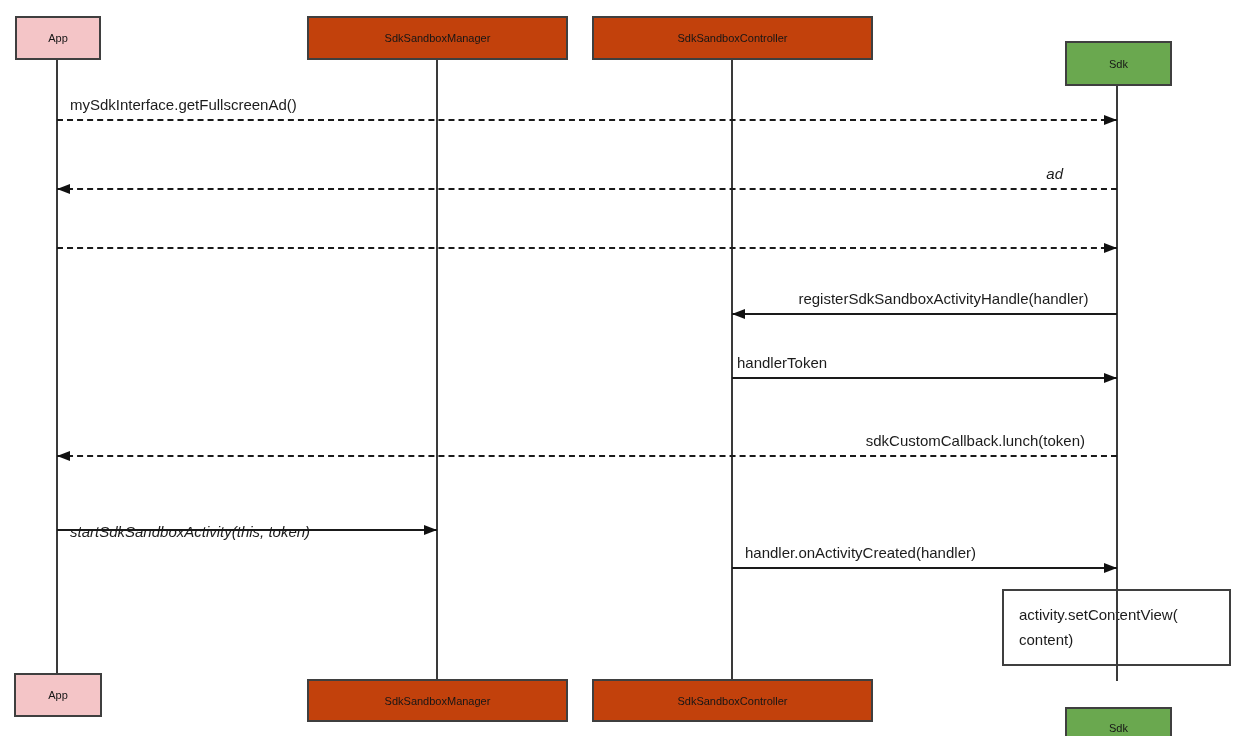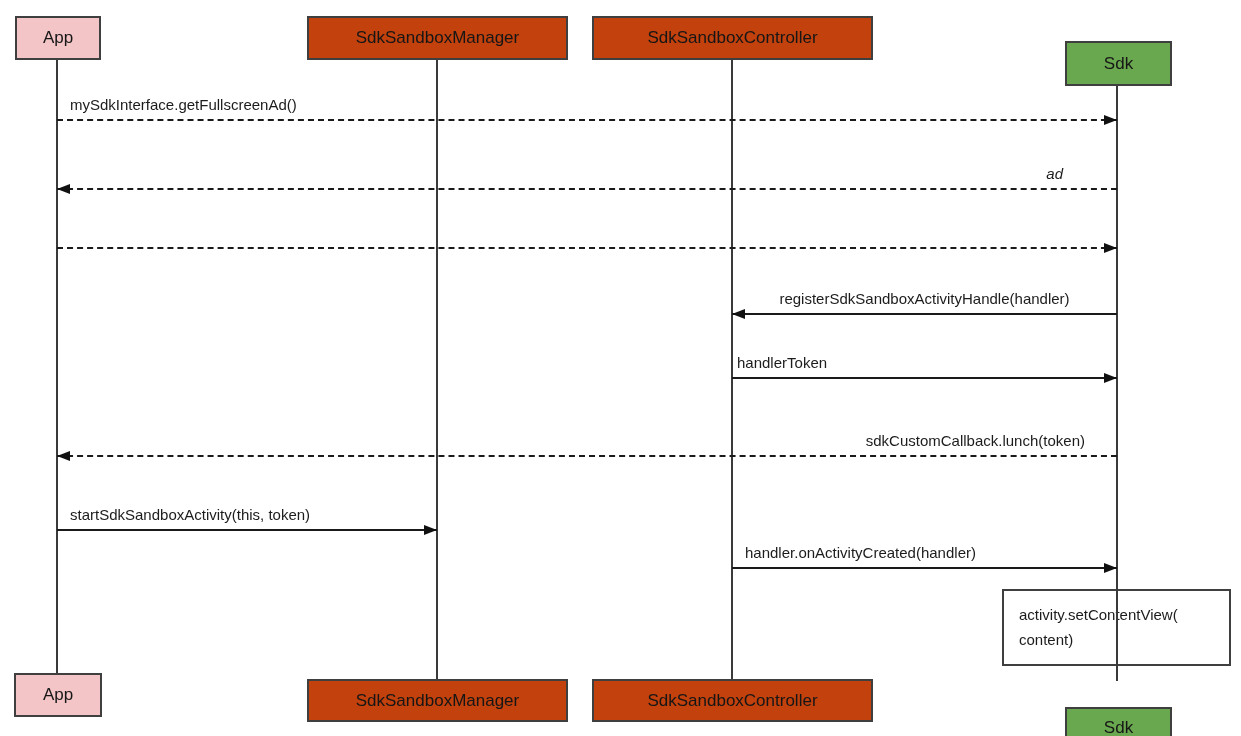--- a/index.html
+++ b/index.html
@@ -12,21 +12,21 @@
     color: #111111;
     overflow: hidden;
   }
   .actor-box {
     position: absolute;
     box-sizing: border-box;
     border: 2px solid #3f3f3f;
     display: flex;
     align-items: center;
     justify-content: center;
-    font-size: 17px;
+    font-size: 11px;
     color: #161616;
     z-index: 4;
   }
   .fill-pink   { background: #f4c5c7; }
   .fill-yellow { background: #c2410c; }
   .fill-green  { background: #6aa84f; margin-top: 26px; }
   .lifeline {
     position: absolute;
     width: 2px;
     background: #3a3a3a;
@@ -116,33 +116,33 @@
   <div class="mline dashed" style="left:57px; top:119px; width:1060px;"></div>
   <div class="arr right" style="left:1104px; top:115px;"></div>
 
   <div class="mlabel right" style="left:943px; top:164px; width:120px;font-style:italic;">ad</div>
   <div class="mline dashed" style="left:57px; top:188px; width:1060px;"></div>
   <div class="arr left" style="left:57px; top:184px;"></div>
 
   <div class="mline dashed" style="left:57px; top:247px; width:1060px;"></div>
   <div class="arr right" style="left:1104px; top:243px;"></div>
 
-  <div class="mlabel center" style="left:732px; top:289px; width:385px;">registerSdkSandboxActivityHandle(handler)</div>
+  <div class="mlabel center" style="left:732px; top:289px; width:385px;padding-left:19px;">registerSdkSandboxActivityHandle(handler)</div>
   <div class="mline" style="left:732px; top:313px; width:385px;"></div>
   <div class="arr left" style="left:732px; top:309px;"></div>
 
   <div class="mlabel" style="left:737px; top:353px;">handlerToken</div>
   <div class="mline" style="left:732px; top:377px; width:385px;"></div>
   <div class="arr right" style="left:1104px; top:373px;"></div>
 
   <div class="mlabel right" style="left:785px; top:431px; width:300px;">sdkCustomCallback.lunch(token)</div>
   <div class="mline dashed" style="left:57px; top:455px; width:1060px;"></div>
   <div class="arr left" style="left:57px; top:451px;"></div>
 
-  <div class="mlabel" style="left:70px; top:505px;">startSdkSandboxActivity(this, token)</div>
+  <div class="mlabel" style="left:70px; top:522px;font-style:italic;">startSdkSandboxActivity(this, token)</div>
   <div class="mline" style="left:57px; top:529px; width:380px;"></div>
   <div class="arr right" style="left:424px; top:525px;"></div>
 
   <div class="mlabel" style="left:745px; top:543px;">handler.onActivityCreated(handler)</div>
   <div class="mline" style="left:732px; top:567px; width:385px;"></div>
   <div class="arr right" style="left:1104px; top:563px;"></div>
 
 </div>
 
 </body></html>

